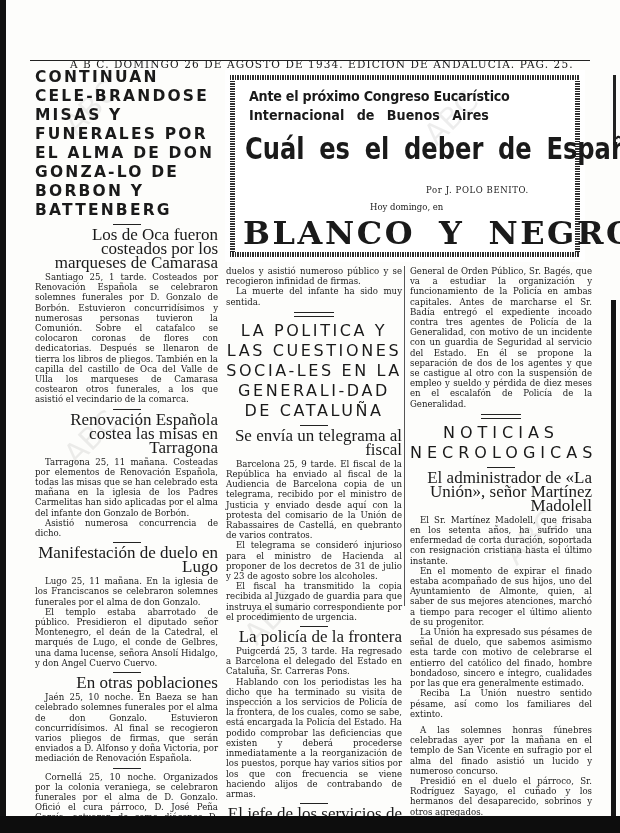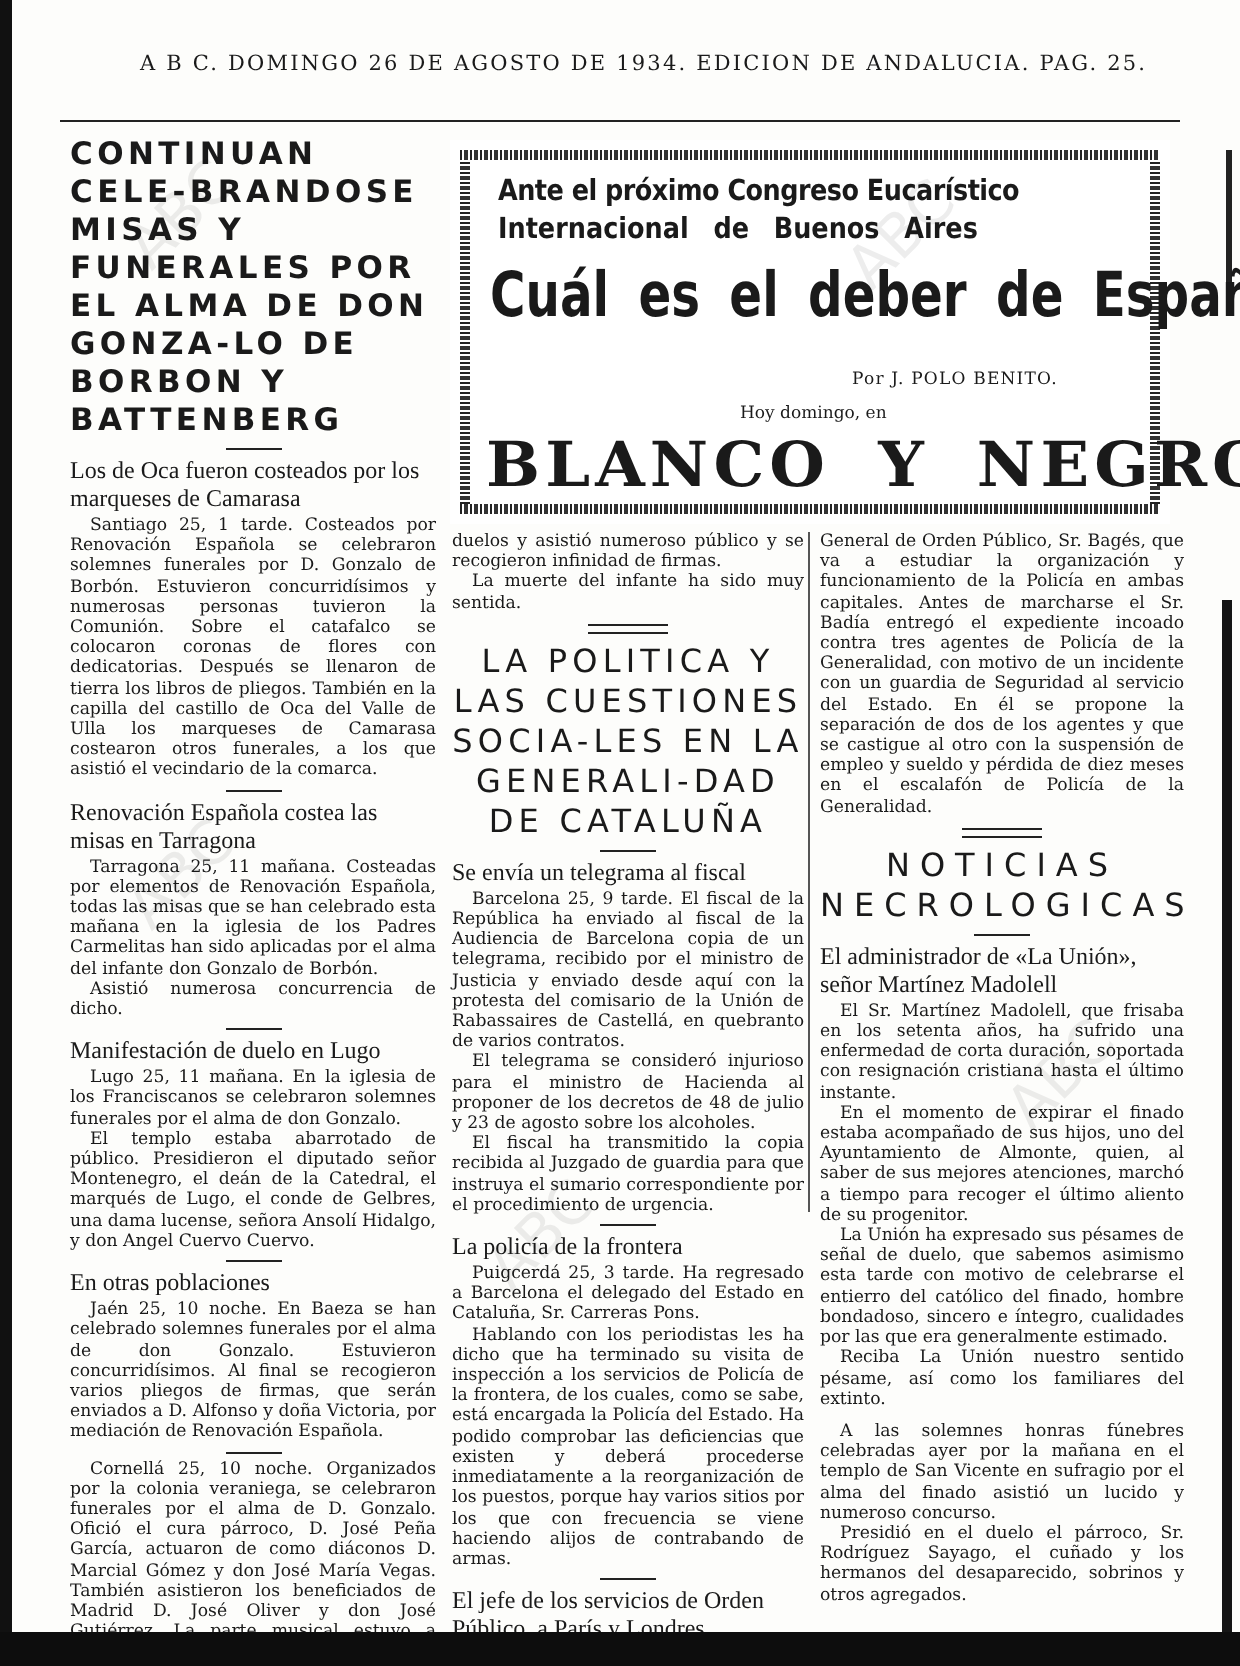--- a/index.html
+++ b/index.html
@@ -3,36 +3,36 @@
 <meta charset="utf-8">
 <style>
   html, body { margin:0; padding:0; }
   body { width:620px; height:833px; background:#fdfdfb; position:relative; overflow:hidden;
          font-family:"DejaVu Serif", serif; color:#1a1a1a; }
   .edge-left { position:absolute; left:0; top:0; width:6px; height:833px; background:#111; }
   .edge-bottom { position:absolute; left:0; top:816px; width:620px; height:17px; background:#0d0d0d; }
   .edge-right { position:absolute; left:611px; top:300px; width:5px; height:520px; background:#151515; }
   .edge-right2 { position:absolute; left:613px; top:75px; width:3px; height:70px; background:#222; }
 
-  .masthead { position:absolute; left:70px; top:26px; width:480px; height:14px; font-size:10.5px;
+  .masthead { position:absolute; left:70px; top:58px; width:480px; height:14px; font-size:10.5px;
               letter-spacing:1.1px; white-space:nowrap; font-family:"DejaVu Serif", serif; }
   .mast-rule { position:absolute; left:30px; top:60px; width:560px; height:1px; background:#222; }
 
   .col { position:absolute; font-size:8.6px; line-height:10.2px; text-align:justify; }
   .col p { margin:0; text-indent:10px; }
   .c1 { left:35px; top:66px; width:183px; }
   .c2 { left:226px; top:266px; width:176px; }
   .c3 { left:410px; top:266px; width:182px; }
   .vrule { position:absolute; left:404px; top:266px; width:1px; height:340px; background:#555; }
 
   .head-caps { font-family:"DejaVu Sans", sans-serif; font-weight:bold; text-align:left;
                letter-spacing:2.2px; line-height:19px; font-size:15.5px; margin:2px 0 2px 0; }
   .head-caps-2 { font-family:"DejaVu Sans", sans-serif; text-align:center; letter-spacing:2.6px;
                  line-height:20px; font-size:16px; margin:2px 0; }
-  .sub { font-family:"Liberation Serif", serif; font-size:12px; line-height:14px; text-align:left;
+  .sub { font-family:"Liberation Serif", serif; font-size:17px; line-height:14px; text-align:right;
          margin:3px 0 2px 0; }
   .small-rule { width:28px; height:1px; background:#222; margin:4px auto 3px auto; }
   .orn { width:40px; height:3px; margin:5px auto 4px auto; border-top:1px solid #222; border-bottom:1px solid #222; }
 
   .ad { position:absolute; left:225px; top:70px; width:360px; height:192px; box-sizing:border-box;
         border:5px solid transparent;
         background:
           repeating-linear-gradient(90deg, #222 0 1px, #fff 1px 2px, #333 2px 4px, #fff 4px 5px) top/100% 5px no-repeat,
           repeating-linear-gradient(90deg, #222 0 1px, #fff 1px 2px, #333 2px 4px, #fff 4px 5px) bottom/100% 5px no-repeat,
           repeating-linear-gradient(0deg, #222 0 1px, #fff 1px 2px, #333 2px 4px, #fff 4px 5px) left/5px 100% no-repeat,
@@ -102,21 +102,21 @@
 
 <div class="col c2">
   <p style="text-indent:0">duelos y asistió numeroso público y se recogieron infinidad de firmas.</p>
   <p>La muerte del infante ha sido muy sentida.</p>
   <div class="orn"></div>
   <div class="head-caps-2">LA POLITICA Y LAS CUESTIONES SOCIA-LES EN LA GENERALI-DAD DE CATALUÑA</div>
   <div class="small-rule"></div>
 
   <div class="sub">Se envía un telegrama al fiscal</div>
   <p>Barcelona 25, 9 tarde. El fiscal de la República ha enviado al fiscal de la Audiencia de Barcelona copia de un telegrama, recibido por el ministro de Justicia y enviado desde aquí con la protesta del comisario de la Unión de Rabassaires de Castellá, en quebranto de varios contratos.</p>
-  <p>El telegrama se consideró injurioso para el ministro de Hacienda al proponer de los decretos de 48 de julio y 23 de agosto sobre los alcoholes.</p>
+  <p>El telegrama se consideró injurioso para el ministro de Hacienda al proponer de los decretos de 31 de julio y 23 de agosto sobre los alcoholes.</p>
   <p>El fiscal ha transmitido la copia recibida al Juzgado de guardia para que instruya el sumario correspondiente por el procedimiento de urgencia.</p>
   <div class="small-rule"></div>
 
   <div class="sub">La policía de la frontera</div>
   <p>Puigcerdá 25, 3 tarde. Ha regresado a Barcelona el delegado del Estado en Cataluña, Sr. Carreras Pons.</p>
   <p>Hablando con los periodistas les ha dicho que ha terminado su visita de inspección a los servicios de Policía de la frontera, de los cuales, como se sabe, está encargada la Policía del Estado. Ha podido comprobar las deficiencias que existen y deberá procederse inmediatamente a la reorganización de los puestos, porque hay varios sitios por los que con frecuencia se viene haciendo alijos de contrabando de armas.</p>
   <div class="small-rule"></div>
 
   <div class="sub">El jefe de los servicios de Orden Público, a París y Londres</div>
   <p>Barcelona 25, 10 noche. Mañana, por la tarde, marchará a París y Londres el jefe superior de los servicios de la Comisaría.</p>

